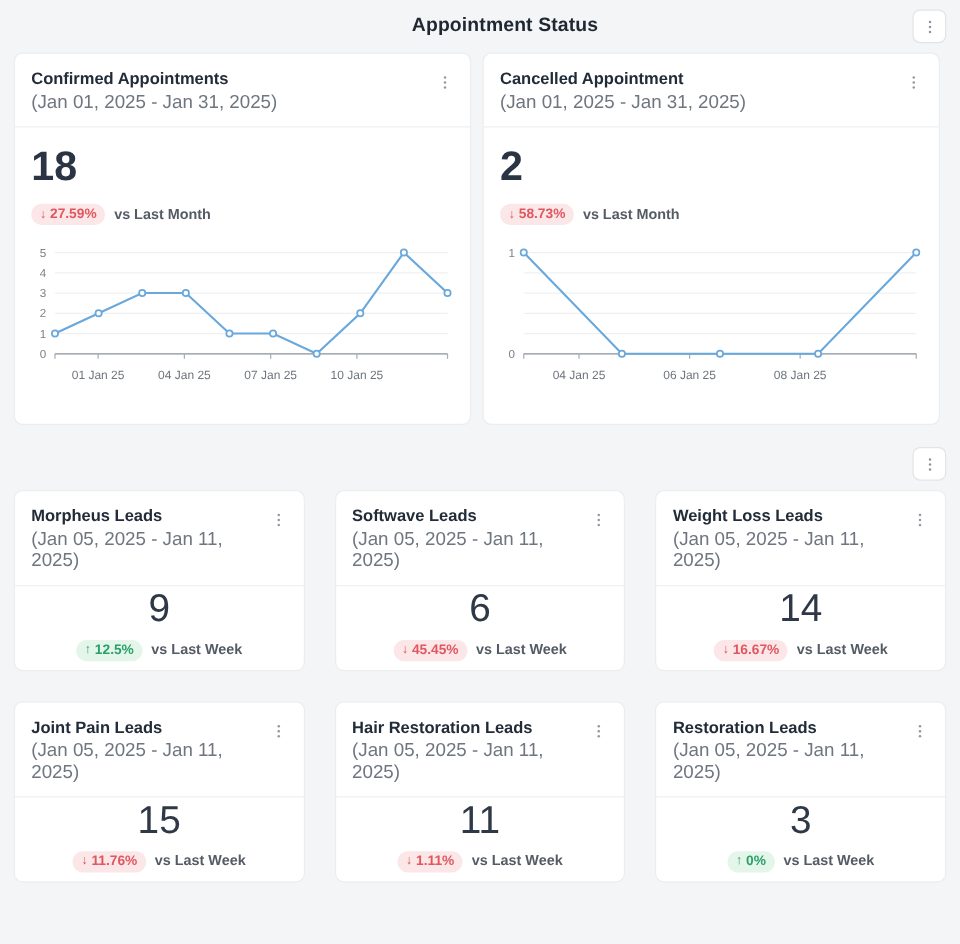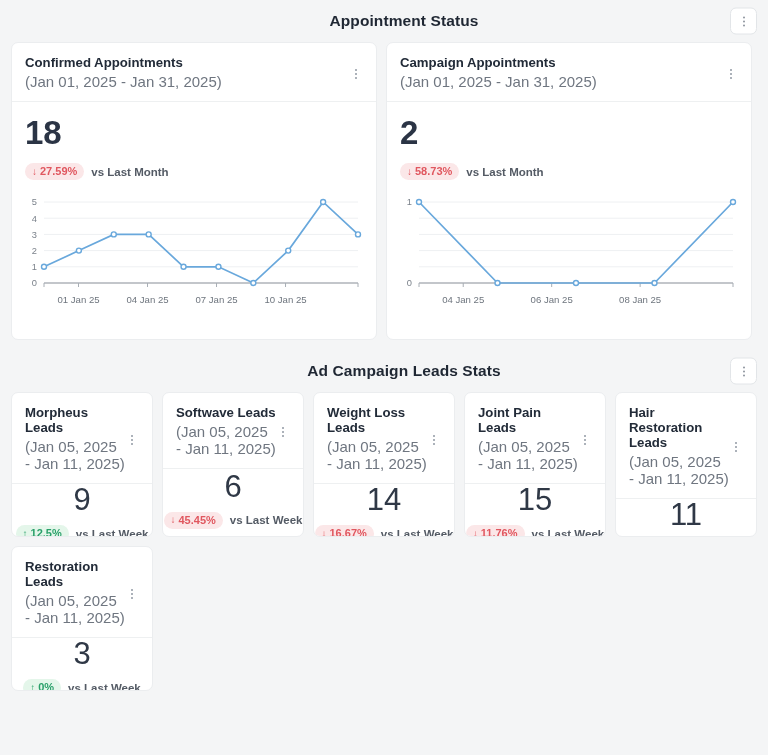--- a/index.html
+++ b/index.html
@@ -50,21 +50,21 @@
   .card {
     background: #ffffff;
     border: 1px solid #ebedef;
     border-radius: 7px;
     overflow: hidden;
   }
   .card-head {
     padding: 12px 13px 11px 13px;
     border-bottom: 1px solid #eef0f1;
     display: flex;
-    align-items: center;
+    align-items: flex-start;
     justify-content: space-between;
   }
   .card-head-texts { display: flex; flex-direction: column; gap: 3px; }
   .card-title {
     font-size: 13.2px;
     font-weight: bold;
     color: #222b38;
   }
   .card-range {
     font-size: 15px;
@@ -125,22 +125,22 @@
   .axis-line { stroke: #8f959c; stroke-width: 1; }
   .tick { stroke: #a8aeb5; stroke-width: 1; }
   .ylab { font-size: 9.3px; fill: #7b828b; font-family: "Liberation Sans", sans-serif; }
   .xlab { font-size: 9.6px; fill: #6e757e; font-family: "Liberation Sans", sans-serif; }
   .series-line { fill: none; stroke: #69a8dc; stroke-width: 1.7; }
   .series-dot { fill: #ffffff; stroke: #69a8dc; stroke-width: 1.4; }
 
   
   .leads-grid {
     display: grid;
-    grid-template-columns: repeat(5, 1fr);
-    gap: 9px;
+    grid-template-columns: repeat(3, 1fr);
+    gap: 24px;
     padding: 0 11px;
   }
   .lead-card { height: 145px; display: flex; flex-direction: column; }
   .lead-body {
     flex: 1;
     display: flex;
     flex-direction: column;
     align-items: center;
     justify-content: center;
     gap: 10px;
@@ -233,21 +233,21 @@
               <circle class="series-dot" cx="305.1111111111111" cy="8" r="2.5" stroke="#69a8dc"></circle>
               <circle class="series-dot" cx="340" cy="40.4" r="2.5" stroke="#69a8dc"></circle>
             </svg>
         </div>
       </div>
     </div>
 
     <div class="card big-card">
       <div class="card-head">
         <div class="card-head-texts">
-          <div class="card-title">Campaign Appointments</div>
+          <div class="card-title">Cancelled Appointment</div>
           <div class="card-range">(Jan 01, 2025 - Jan 31, 2025)</div>
         </div>
         <div class="card-kebab">
           <span class="dots-v">
               <i></i>
               <i></i>
               <i></i>
             </span>
         </div>
       </div>
@@ -288,21 +288,20 @@
             </svg>
         </div>
       </div>
     </div>
 
   </div>
 
   <div class="spacer-10"></div>
 
   <div class="section-head">
-    <div class="section-title">Ad Campaign Leads Stats</div>
     <div class="kebab-btn">
       <span class="dots-v">
           <i></i>
           <i></i>
           <i></i>
         </span>
     </div>
   </div>
 
   <div class="leads-grid" id="leads-grid">

